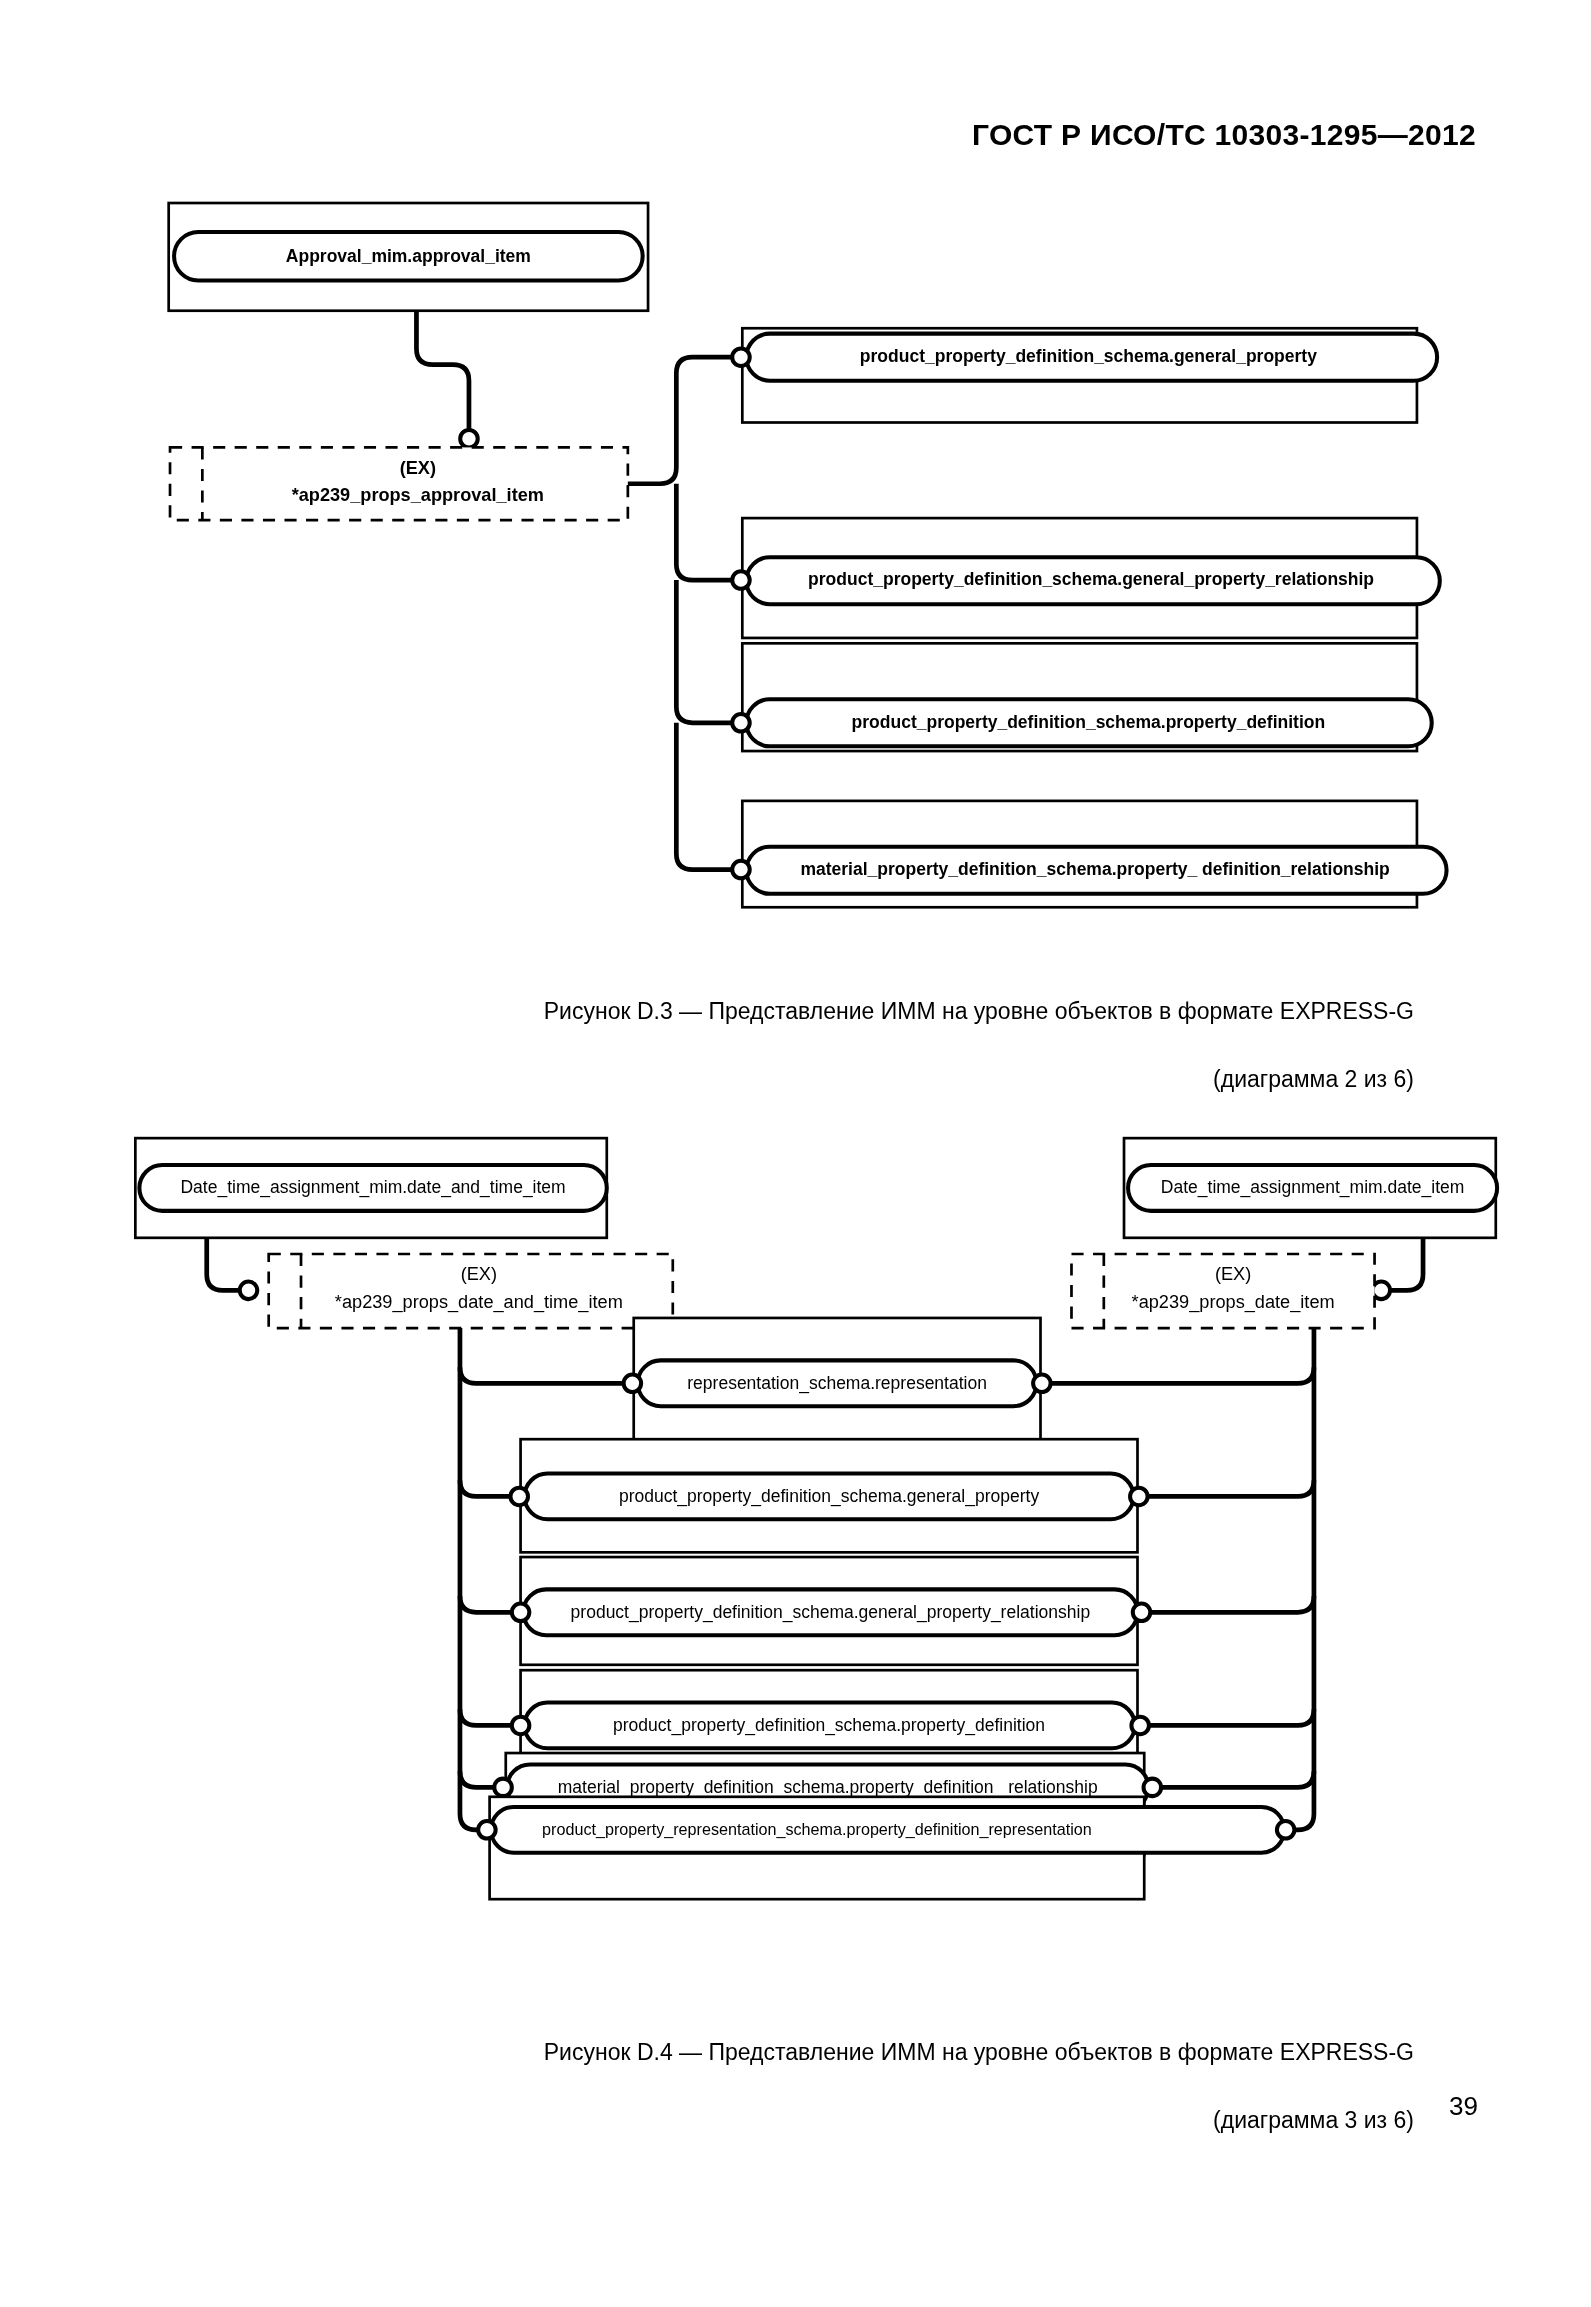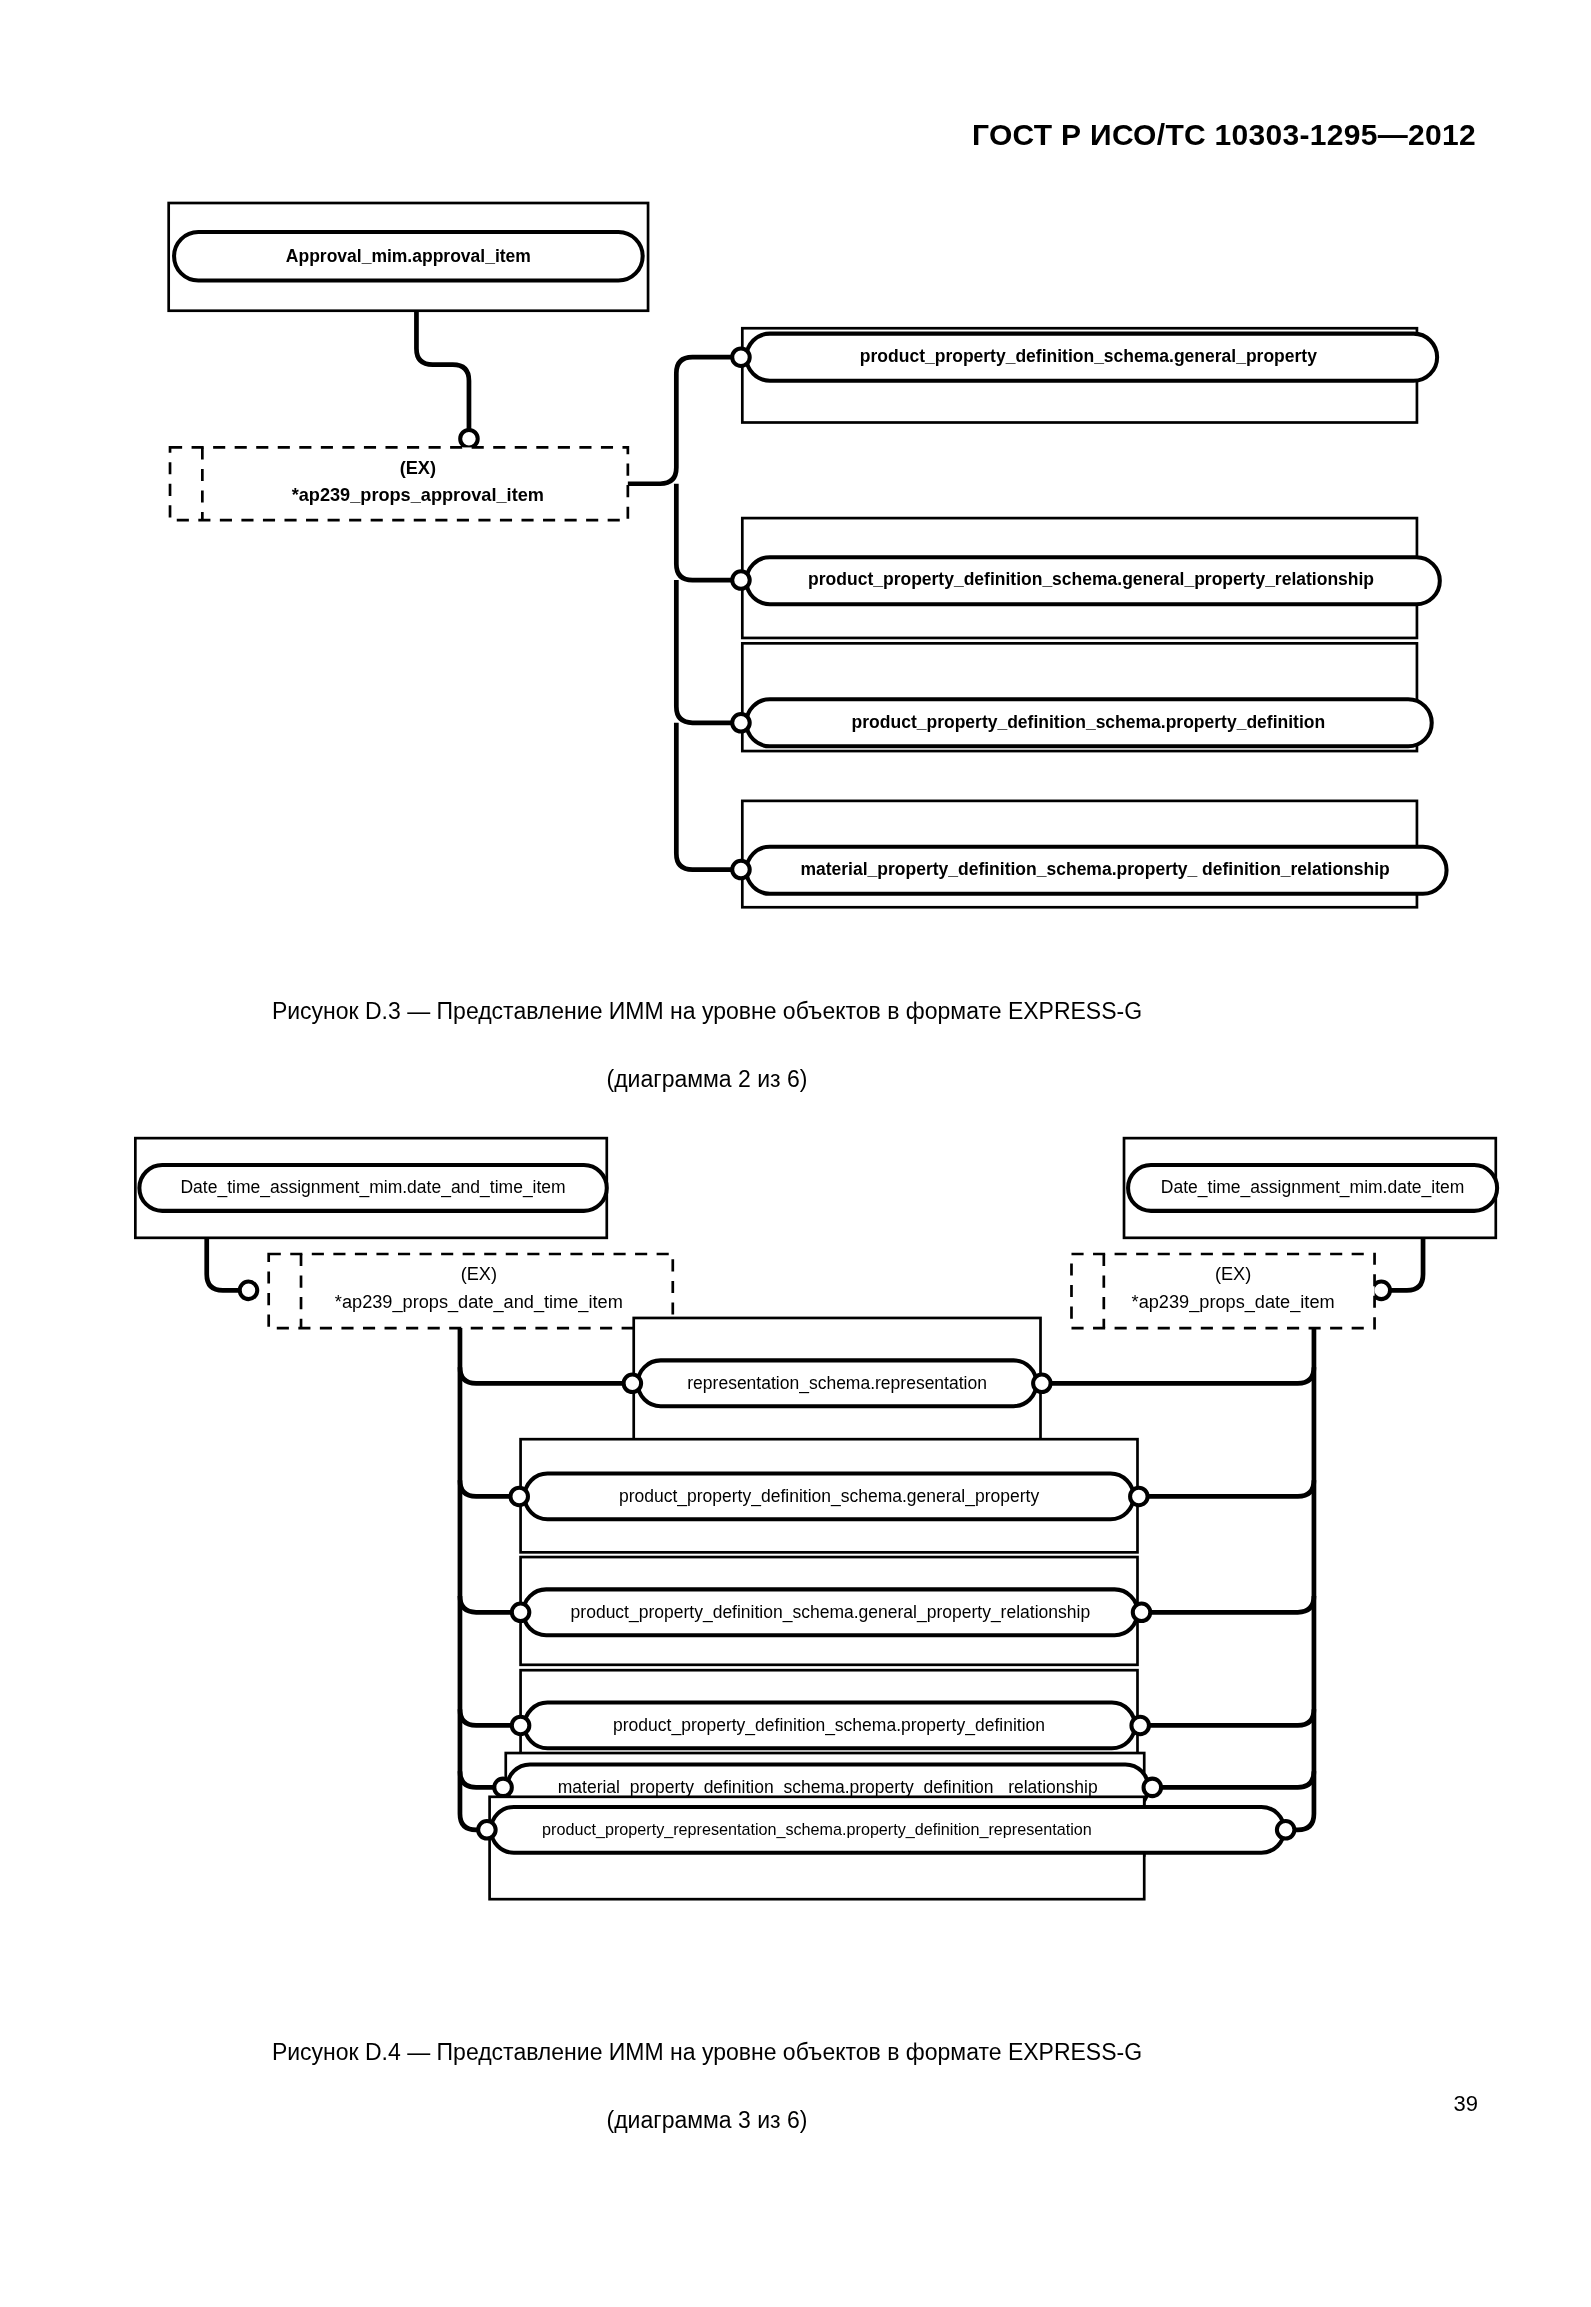--- a/index.html
+++ b/index.html
@@ -27,28 +27,28 @@
     right: 115px;
     font-size: 30px;
     font-weight: bold;
     letter-spacing: 0.3px;
     white-space: nowrap;
   }
   .page-number {
     position: absolute;
     top: 2091px;
     right: 113px;
-    font-size: 22px;
+    font-size: 26px;
     font-weight: normal;
   }
   .caption {
     position: absolute;
     left: 0;
     width: 1414px;
-    text-align: center;
+    text-align: right;
     font-size: 23px;
     line-height: 1.48;
     white-space: pre-line;
   }
   #caption-d3 { top: 960px; }
   #caption-d4 { top: 2001px; }
 
   .figure {
     position: absolute;
   }

